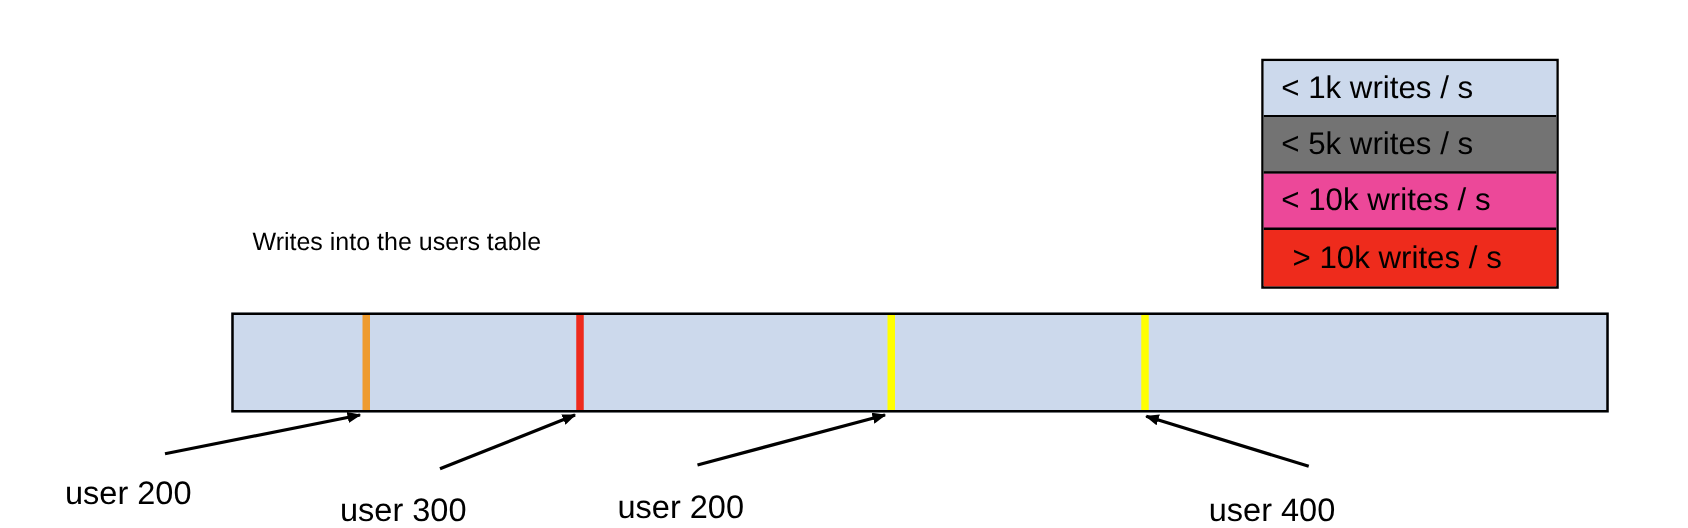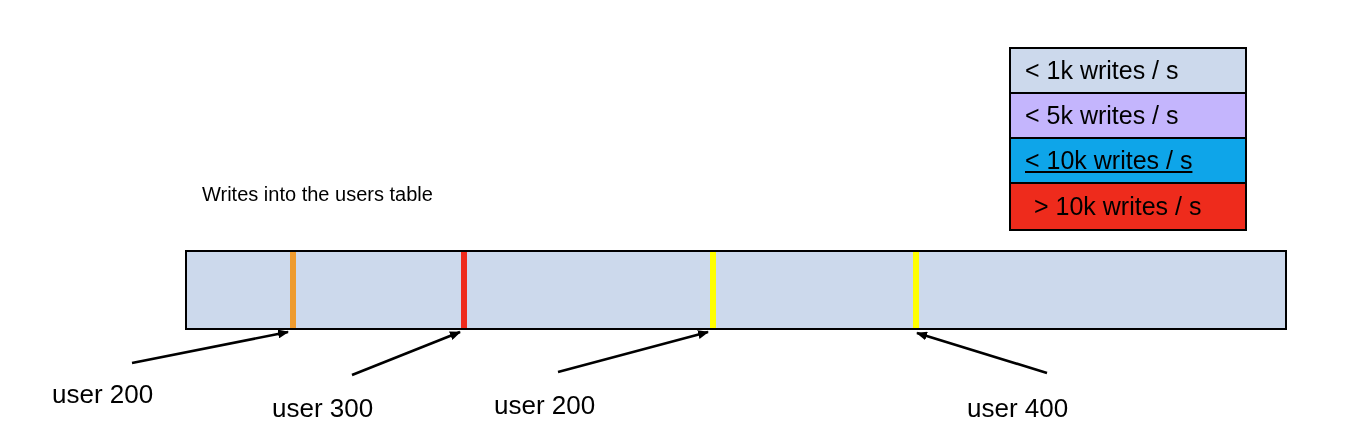--- a/index.html
+++ b/index.html
@@ -107,25 +107,25 @@
 <body>
 
 <div id="diagram-root">
 
   <div class="legend">
 
     <div class="legend-row" style="background:#ccd9ec;">
       <span class="legend-label">&lt; 1k writes / s</span>
     </div>
 
-    <div class="legend-row" style="background:#c4b5fd;">
+    <div class="legend-row" style="background:#737373;">
       <span class="legend-label">&lt; 5k writes / s</span>
     </div>
 
-    <div class="legend-row" style="background:#0ea5e9;text-decoration:underline;">
+    <div class="legend-row" style="background:#ec4899;">
       <span class="legend-label">&lt; 10k writes / s</span>
     </div>
 
     <div class="legend-row" style="background:#ee2b1c;">
       <span class="legend-label">&gt; 10k writes / s</span>
     </div>
 
   </div>
 
   <div class="chart-title">Writes into the users table</div>

